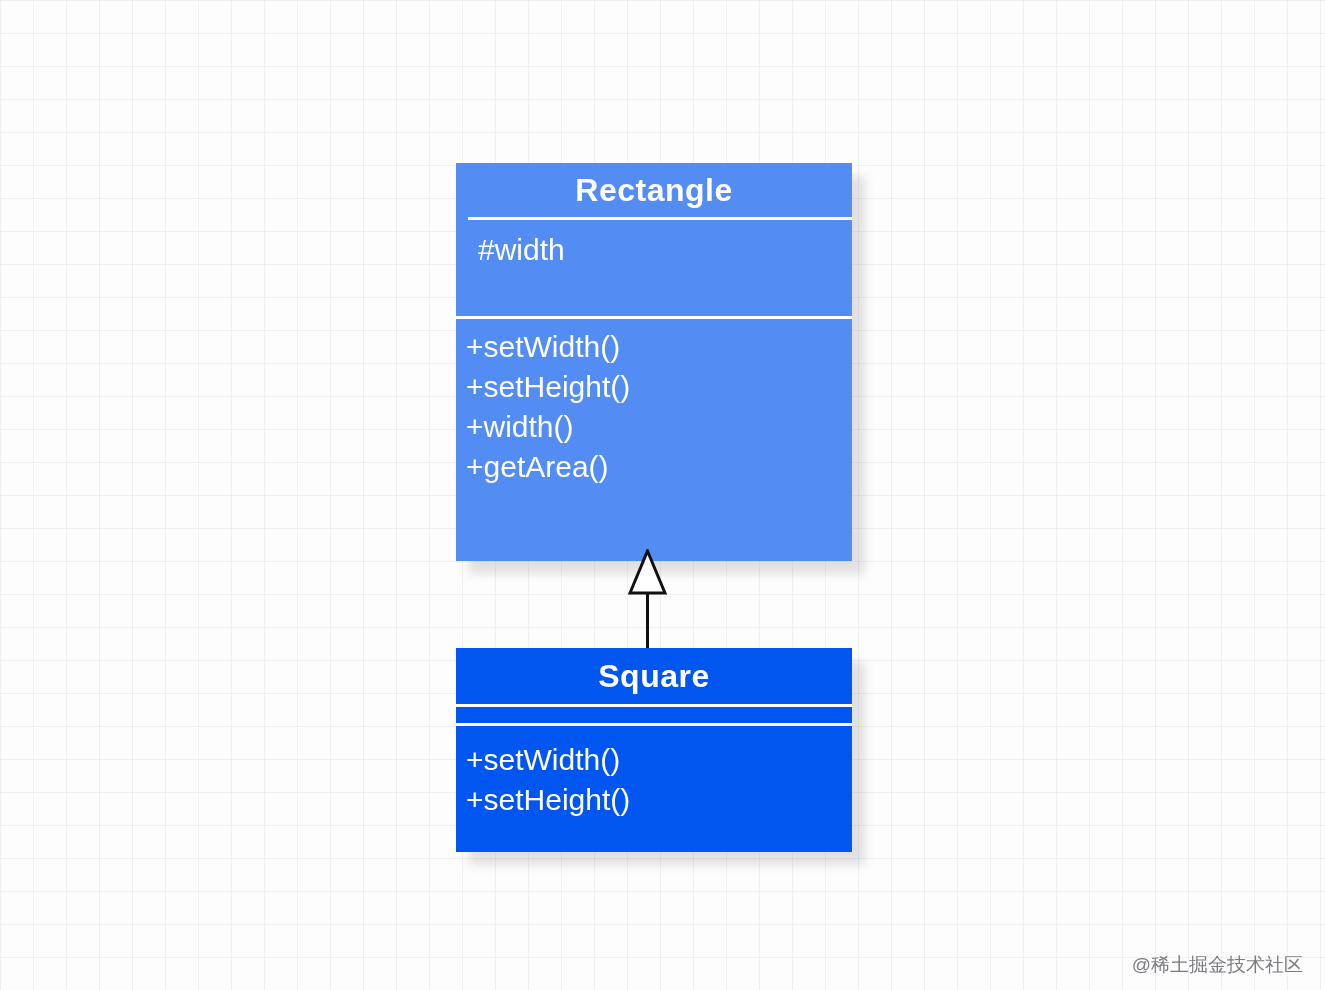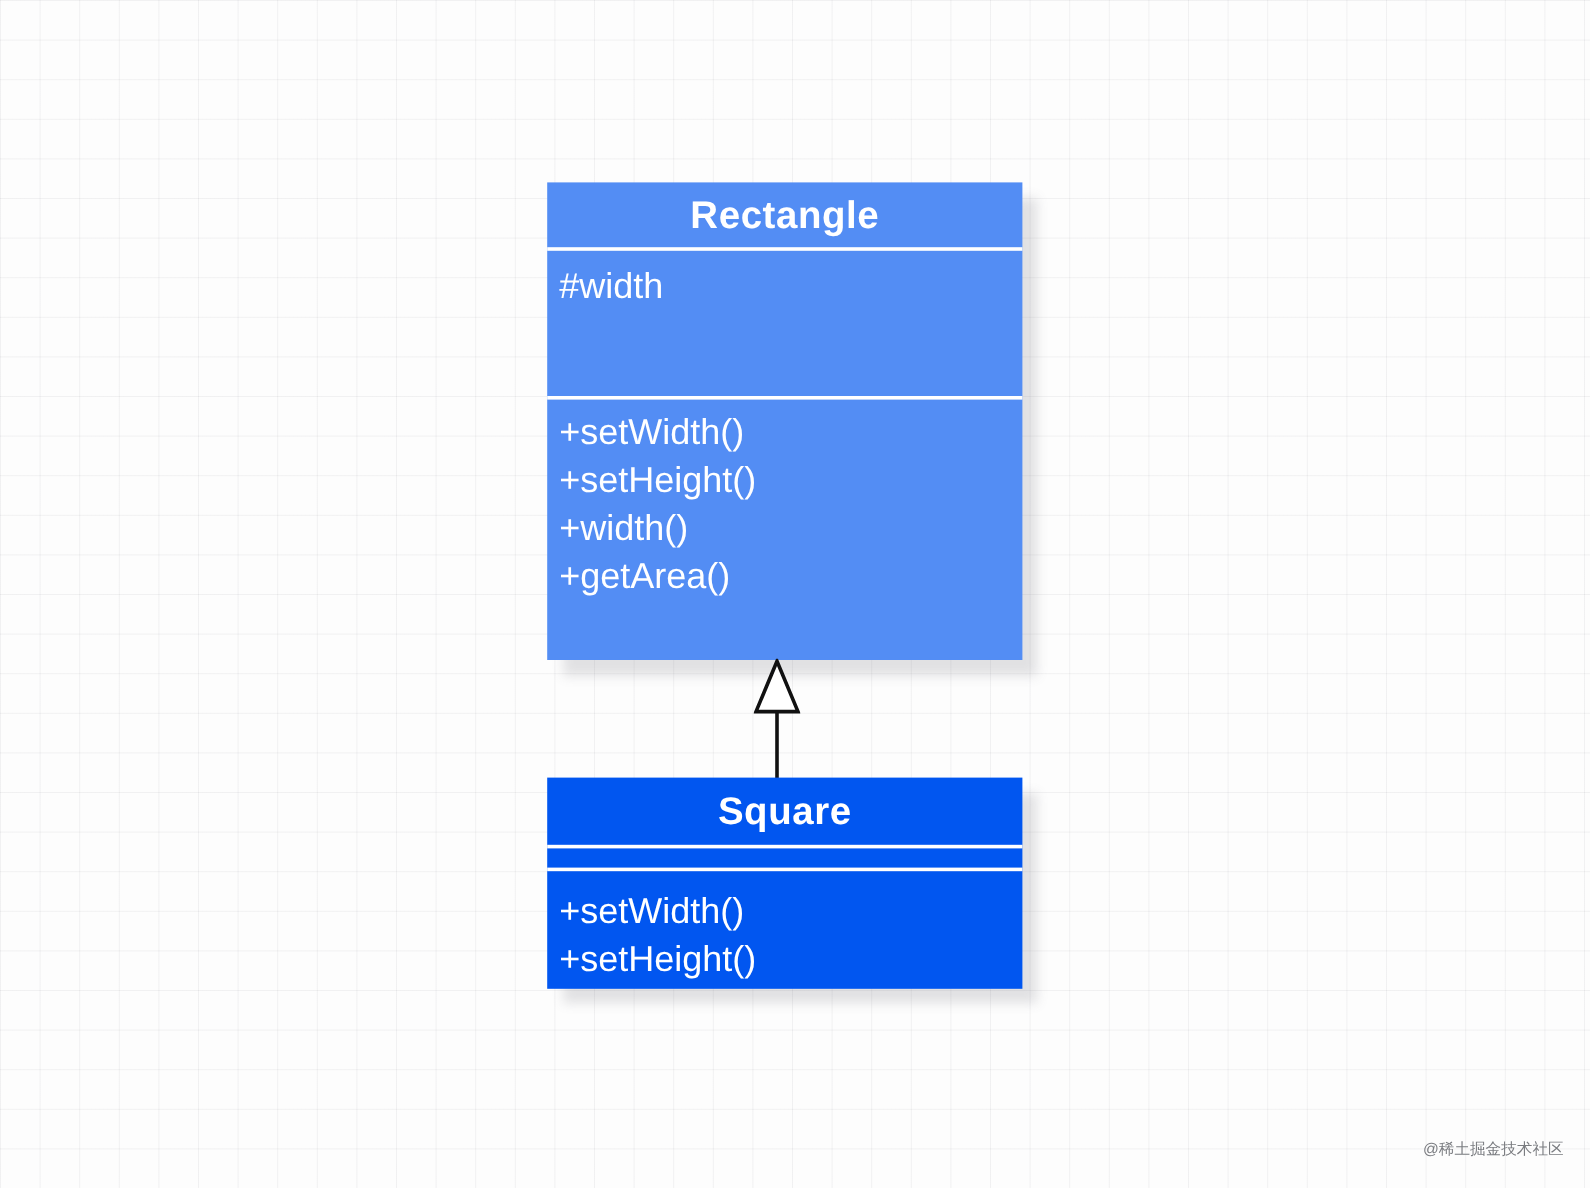--- a/index.html
+++ b/index.html
@@ -19,63 +19,63 @@
     font-family: "Liberation Sans", sans-serif;
   }
   .class-box {
     position: absolute;
     left: 456px;
     width: 396px;
     color: #ffffff;
     box-shadow: 13px 13px 9px rgba(100,100,110,0.18);
   }
   .box-rectangle {
-    top: 152px;
+    top: 163px;
     height: 398px;
     background: #538DF4;
   }
   .box-square {
     top: 648px;
-    height: 176px;
+    height: 204px;
     background: #0156F0;
   }
   .class-title {
     display: flex;
     align-items: center;
     justify-content: center;
     font-size: 32px;
     font-weight: bold;
     letter-spacing: 0.5px;
   }
   .box-rectangle .class-title { height: 54px; }
   .box-square .class-title { height: 56px; }
   .compartment {
     box-sizing: border-box;
     border-top: 3px solid #ffffff;
     padding-left: 10px;
     font-size: 30px;
     line-height: 40px;
   }
-  .rect-attrs   { height: 124px;  padding-top: 10px; }
+  .rect-attrs   { height: 99px;  padding-top: 10px; margin-left: 12px; }
   .rect-methods { height: 245px; padding-top: 8px;  }
   .square-attrs   { height: 19px;  padding: 0; }
   .square-methods { height: 129px; padding-top: 14px; }
   .member { white-space: pre; }
   .inheritance-arrow {
     position: absolute;
     left: 628px;
     top: 549px;
     width: 39px;
     height: 100px;
   }
   .watermark {
     position: absolute;
     right: 22px;
-    bottom: 23px;
-    font-size: 13px;
+    bottom: 12px;
+    font-size: 19px;
     color: #7a7c80;
     margin-left: 28px;
   }
 </style>
 </head>
 <body>
 
 <div class="canvas">
 
   <div class="class-box box-rectangle">

